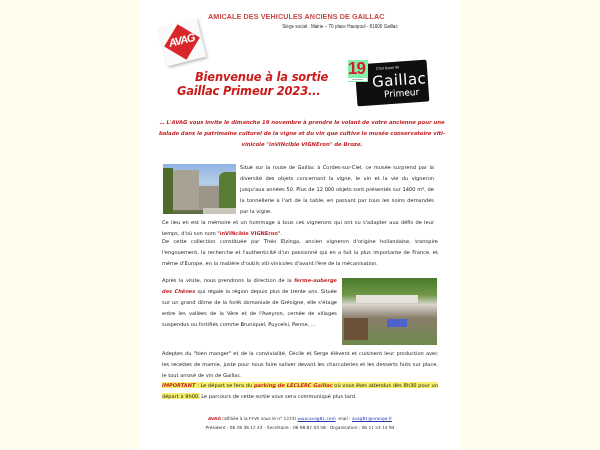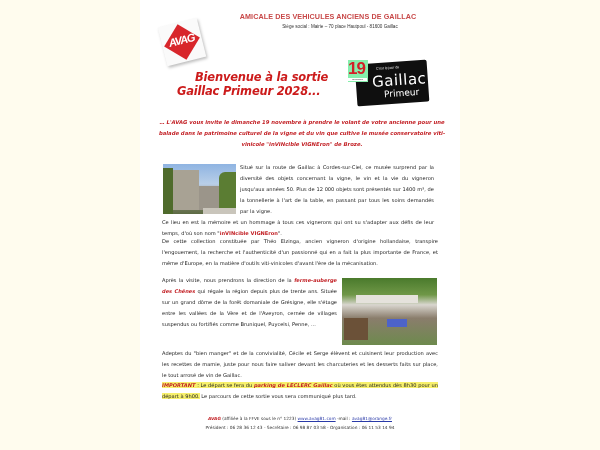--- a/index.html
+++ b/index.html
@@ -36,21 +36,21 @@
       left: 0; top: 12px; width: 40px;
       text-align: center;
       font: bold 11px "Liberation Sans", sans-serif;
       color: #fff;
       letter-spacing: -1px;
       font-style: italic;
     }
     .org-title {
       position: absolute;
       left: 68px; top: 12px; width: 240px;
-      text-align: center;
+      text-align: left;
       font: bold 7.2px "Liberation Sans", sans-serif;
       color: #c84848;
       letter-spacing: 0.1px;
     }
     .org-address {
       position: absolute;
       left: 100px; top: 24px; width: 200px;
       text-align: center;
       font: 4.6px "Liberation Sans", sans-serif;
       color: #333;
@@ -199,21 +199,21 @@
   <div class="logo">
     <div class="diamond"></div>
     <div class="letters">AVAG</div>
   </div>
 
   <div class="org-title">AMICALE DES VEHICULES ANCIENS DE GAILLAC</div>
   <div class="org-address">Siège social : Mairie – 70 place Hautpoul - 81600 Gaillac</div>
 
   <div class="welcome">
     <span class="l1">Bienvenue à la sortie</span>
-    <span>Gaillac Primeur 2028...</span>
+    <span>Gaillac Primeur 2023...</span>
   </div>
 
   <div class="badge">
     <div class="box"></div>
     <div class="day">19</div>
     <div class="month">novembre</div>
     <div class="tagline">C'est le jour du</div>
     <div class="gaillac">Gaillac</div>
     <div class="primeur">Primeur</div>
   </div>

